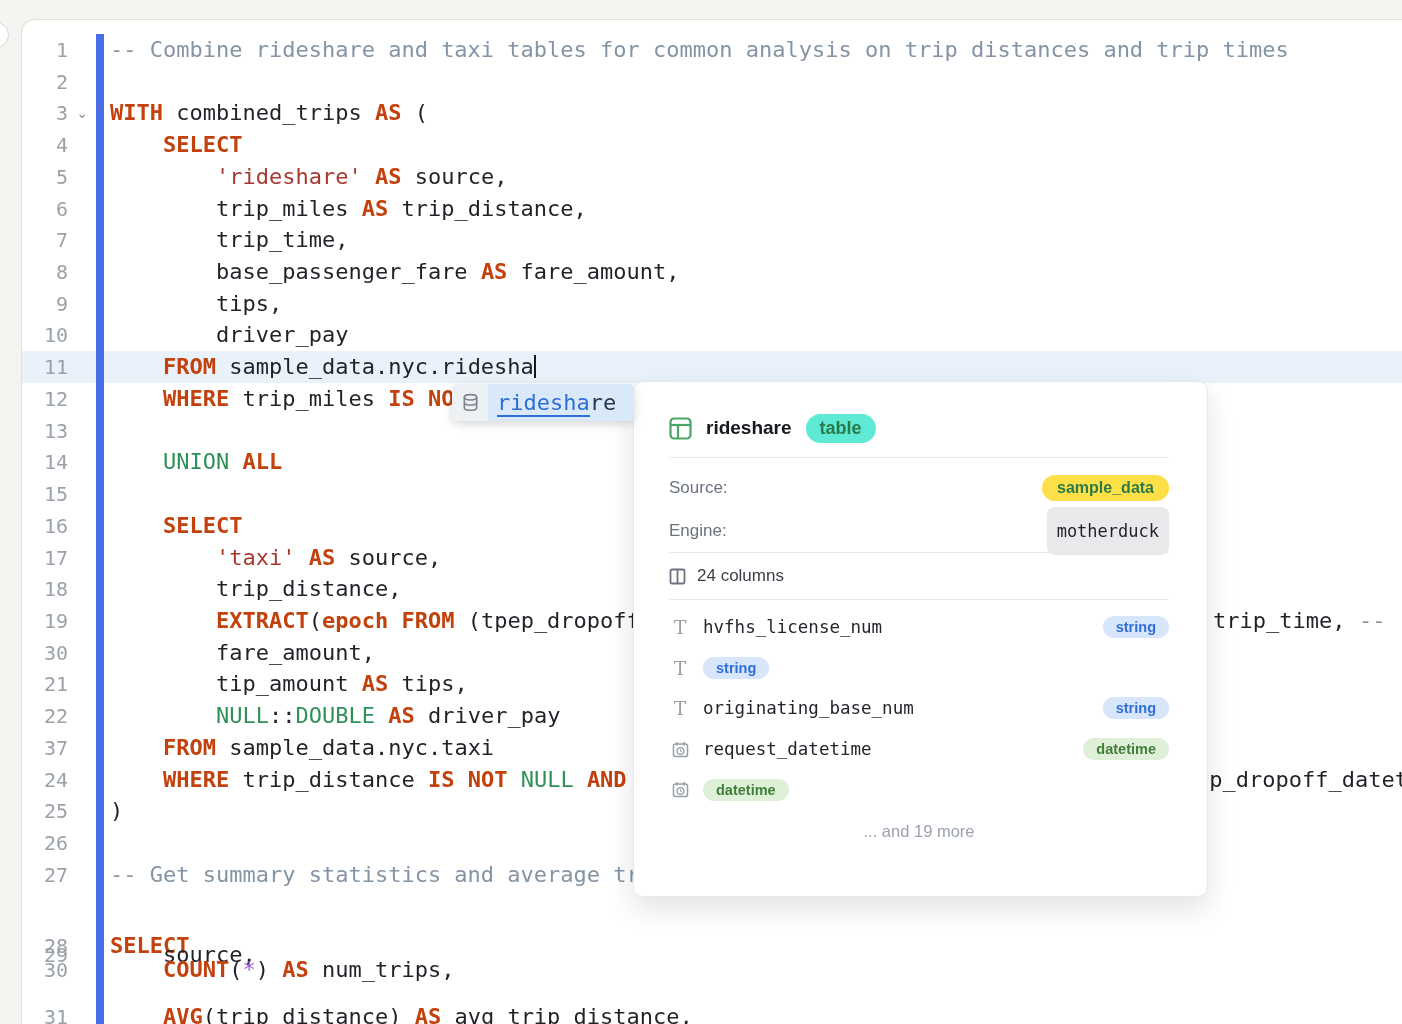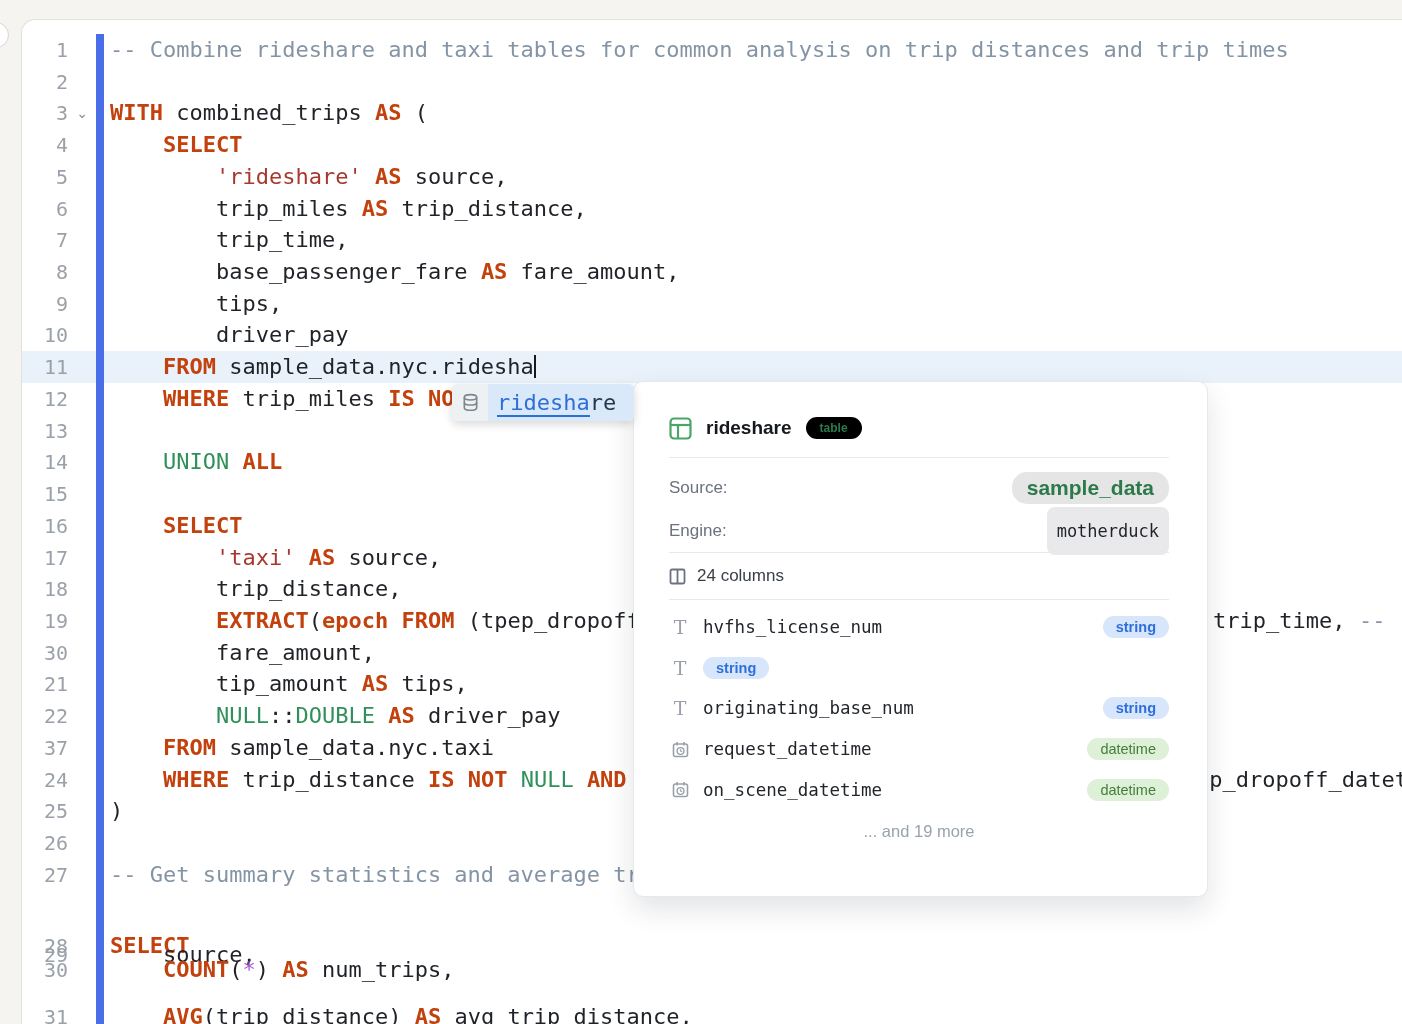--- a/index.html
+++ b/index.html
@@ -53,26 +53,26 @@
   .count-row{height:46px;display:flex;align-items:center;gap:11px;
       font-size:17px;color:#3a4048;}
   .cols-section{padding-top:7px;}
   .col-row{height:40.6px;display:flex;align-items:center;}
   .col-icon{width:22px;display:flex;justify-content:center;margin-right:12px;}
   .ticon{font:19px "DejaVu Serif",serif;color:#9aa0a8;}
   .col-name{font:17.5px "DejaVu Sans Mono",monospace;color:#22262b;flex:1;}
   .more-row{margin-top:12px;height:22px;text-align:center;font-size:16.5px;color:#9aa2ac;}
   
   .pill{display:inline-block;border-radius:15px;line-height:normal;}
-  .pill-table{background:#000000;color:#2c7a4b;font-weight:bold;font-size:12px;padding:4px 14px;}
-  .pill-green{background:#e5e5e5;color:#2c7a4b;font-weight:bold;font-size:21px;padding:4px 15px;}
+  .pill-table{background:#5eead4;color:#2c7a4b;font-weight:bold;font-size:18px;padding:4px 14px;}
+  .pill-green{background:#fde047;color:#2c7a4b;font-weight:bold;font-size:16px;padding:4px 15px;}
   .pill-graymono{background:#e9e9ec;color:#1f2328;font:17px "DejaVu Sans Mono",monospace;
       padding:14px 10px;border-radius:8px;}
   .pill-string{background:#d7e6fa;color:#2f6fdd;font-weight:bold;font-size:14.5px;padding:3px 13px;border-radius:13px;}
-  .pill-datetime{background:#dff0d8;color:#417f39;font-weight:normal;font-size:14.5px;padding:3px 13px;border-radius:13px;}
+  .pill-datetime{background:#dff0d8;color:#417f39;font-weight:bold;font-size:14.5px;padding:3px 13px;border-radius:13px;}
 </style>
 </head>
 <body>
 
 <div id="page">
   <div id="editor-panel"></div>
   <div id="edge-circle"></div>
   <div id="line-highlight"></div>
   <div id="gutter-bar"></div>
   <div id="editor-lines">
@@ -274,21 +274,20 @@
         <div class="col-row">
           <span class="col-icon">
             <svg width="17" height="17" viewBox="0 0 17 17" fill="none">
               <rect x="1.5" y="3" width="14" height="12.5" rx="2" stroke="#9aa0a8" stroke-width="1.6"></rect>
               <line x1="5" y1="1" x2="5" y2="4.5" stroke="#9aa0a8" stroke-width="1.6"></line>
               <line x1="12" y1="1" x2="12" y2="4.5" stroke="#9aa0a8" stroke-width="1.6"></line>
               <circle cx="8.5" cy="10" r="3.4" stroke="#9aa0a8" stroke-width="1.4"></circle>
               <path d="M8.5 8.3 V10 L10 10.8" stroke="#9aa0a8" stroke-width="1.2"></path>
             </svg>
           </span>
-          <span class="col-name">on_scene_datetime</span>
           <span class="pill pill-datetime">datetime</span>
         </div>
       </div>
     <div class="more-row">... and 19 more</div>
   </div>
 
   <div id="autocomplete">
     <div id="ac-icon-cell">
       <svg width="19" height="19" viewBox="0 0 20 20" fill="none">
         <ellipse cx="10" cy="4.5" rx="6.5" ry="2.8" stroke="#7d858d" stroke-width="1.7"></ellipse>

